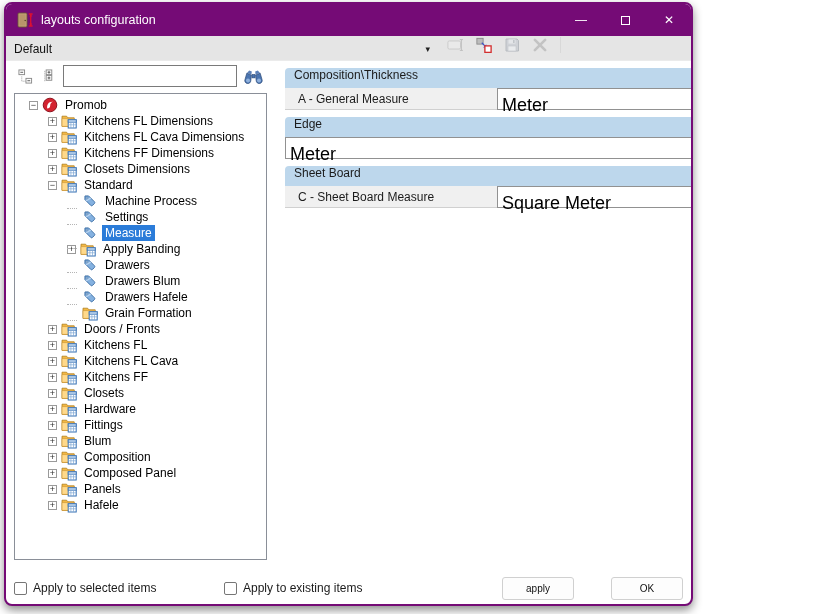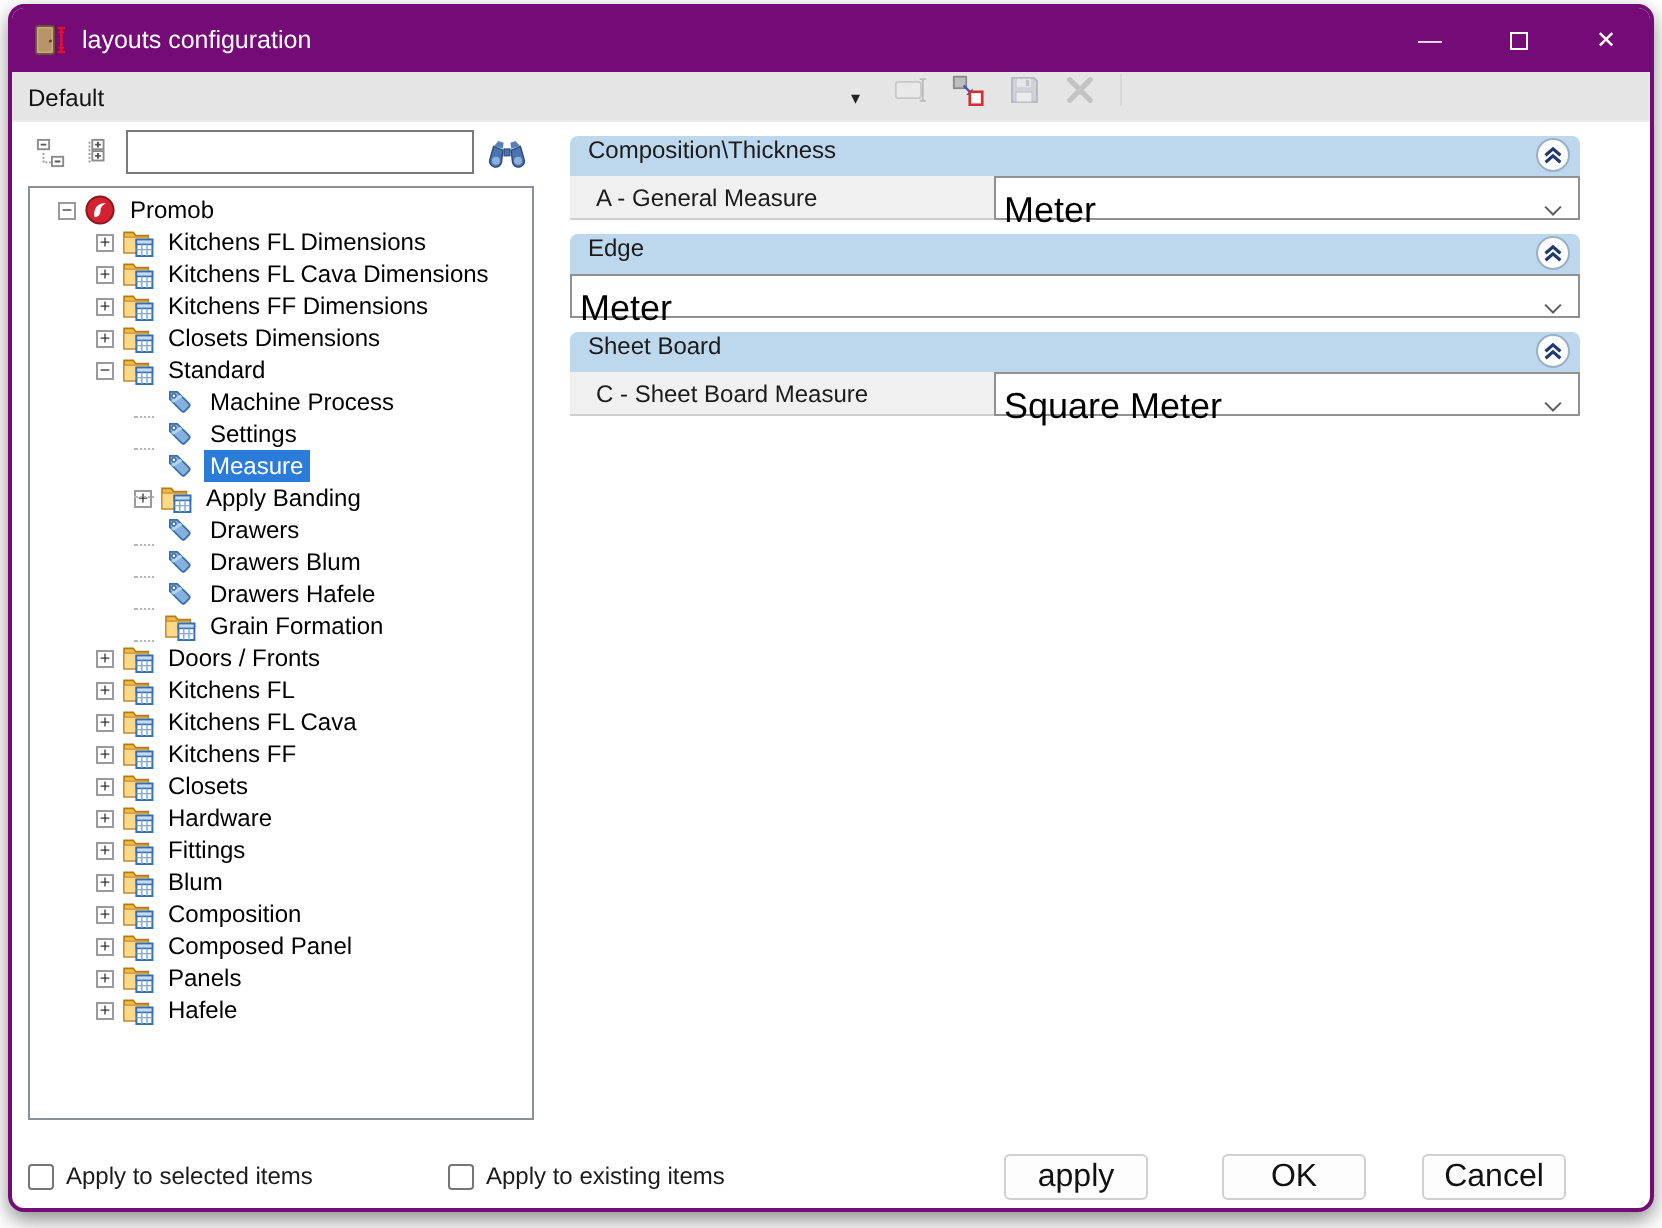--- a/index.html
+++ b/index.html
@@ -1,18 +1,18 @@
 <!DOCTYPE html>
 <html><head>
 <meta charset="utf-8">
 <style>
   * { box-sizing: border-box; margin: 0; padding: 0; }
   html,body { width:831px; height:614px; background:#fff; font-family:"Liberation Sans", sans-serif; }
   .stage { position:relative; width:831px; height:614px; background:#fff; overflow:hidden; }
-  .window { position:absolute; left:4px; top:2px; width:823px; height:604px;
+  .window { position:absolute; left:4px; top:2px; width:689px; height:604px;
             border:2px solid #750b76; border-radius:8px; background:#fff; overflow:hidden;
             box-shadow:0 4px 10px rgba(0,0,0,0.45); }
 
   
   .titlebar { height:32px; background:#750b76; display:flex; align-items:center; padding-left:10px; color:#fff; }
   .titlebar .app-icon { width:18px; height:18px; margin-right:7px; flex:none; }
   .title-text { font-size:12.5px; color:#fff; }
   .win-controls { margin-left:auto; display:flex; height:32px; }
   .win-btn { width:44px; height:32px; display:flex; align-items:center; justify-content:center; color:#fff; font-size:12px; cursor:default; }
   .win-btn .maxbox { width:9px; height:9px; border:1px solid #fff; display:block; }
@@ -52,21 +52,21 @@
   .field-row { display:flex; height:22px; }
   .field-label { width:212px; flex:none; background:#f0f0f0; border-bottom:1px solid #d0d0d0; display:flex; align-items:center; padding-left:13px; font-size:12px; color:#1b1b1b; }
   .field-select { flex:1; height:22px; border:1px solid #919191; background:#fff; display:flex; align-items:center; padding:12px 7px 0 4px; font-size:18px; color:#000; }
   .field-select .sel-arrow { margin-left:auto; }
   .field-select .sel-arrow svg { width:11px; height:7px; display:block; }
 
   
   .footer-check { position:absolute; top:577px; display:flex; align-items:center; font-size:12px; color:#1b1b1b; }
   .footer-check .checkbox { width:13px; height:13px; border:1px solid #767676; border-radius:2px; background:#fff; margin-right:6px; flex:none; }
   .cb-1 { left:8px; } .cb-2 { left:218px; }
-  .dlg-btn { position:absolute; top:573px; width:72px; height:23px; background:#fdfdfd; border:1px solid #d0d0d0; border-radius:3px; font-size:16px; color:#111; font-family:"Liberation Sans",sans-serif; text-align:center; line-height:21px; }
+  .dlg-btn { position:absolute; top:573px; width:72px; height:23px; background:#fdfdfd; border:1px solid #d0d0d0; border-radius:3px; font-size:10px; color:#111; font-family:"Liberation Sans",sans-serif; text-align:center; line-height:21px; }
   .btn-apply { left:496px; } .btn-ok { left:605px; } .btn-cancel { left:705px; }
   .hidden-defs { position:absolute; width:0; height:0; overflow:hidden; }
 </style>
 </head>
 <body>
 
 <svg class="hidden-defs" xmlns="http://www.w3.org/2000/svg">
   <defs>
     <symbol id="i-door" viewBox="0 0 18 18">
       <rect x="2" y="2" width="9" height="14" rx="1" fill="#c9a87c" stroke="#6b5536" stroke-width="0.9"></rect>

